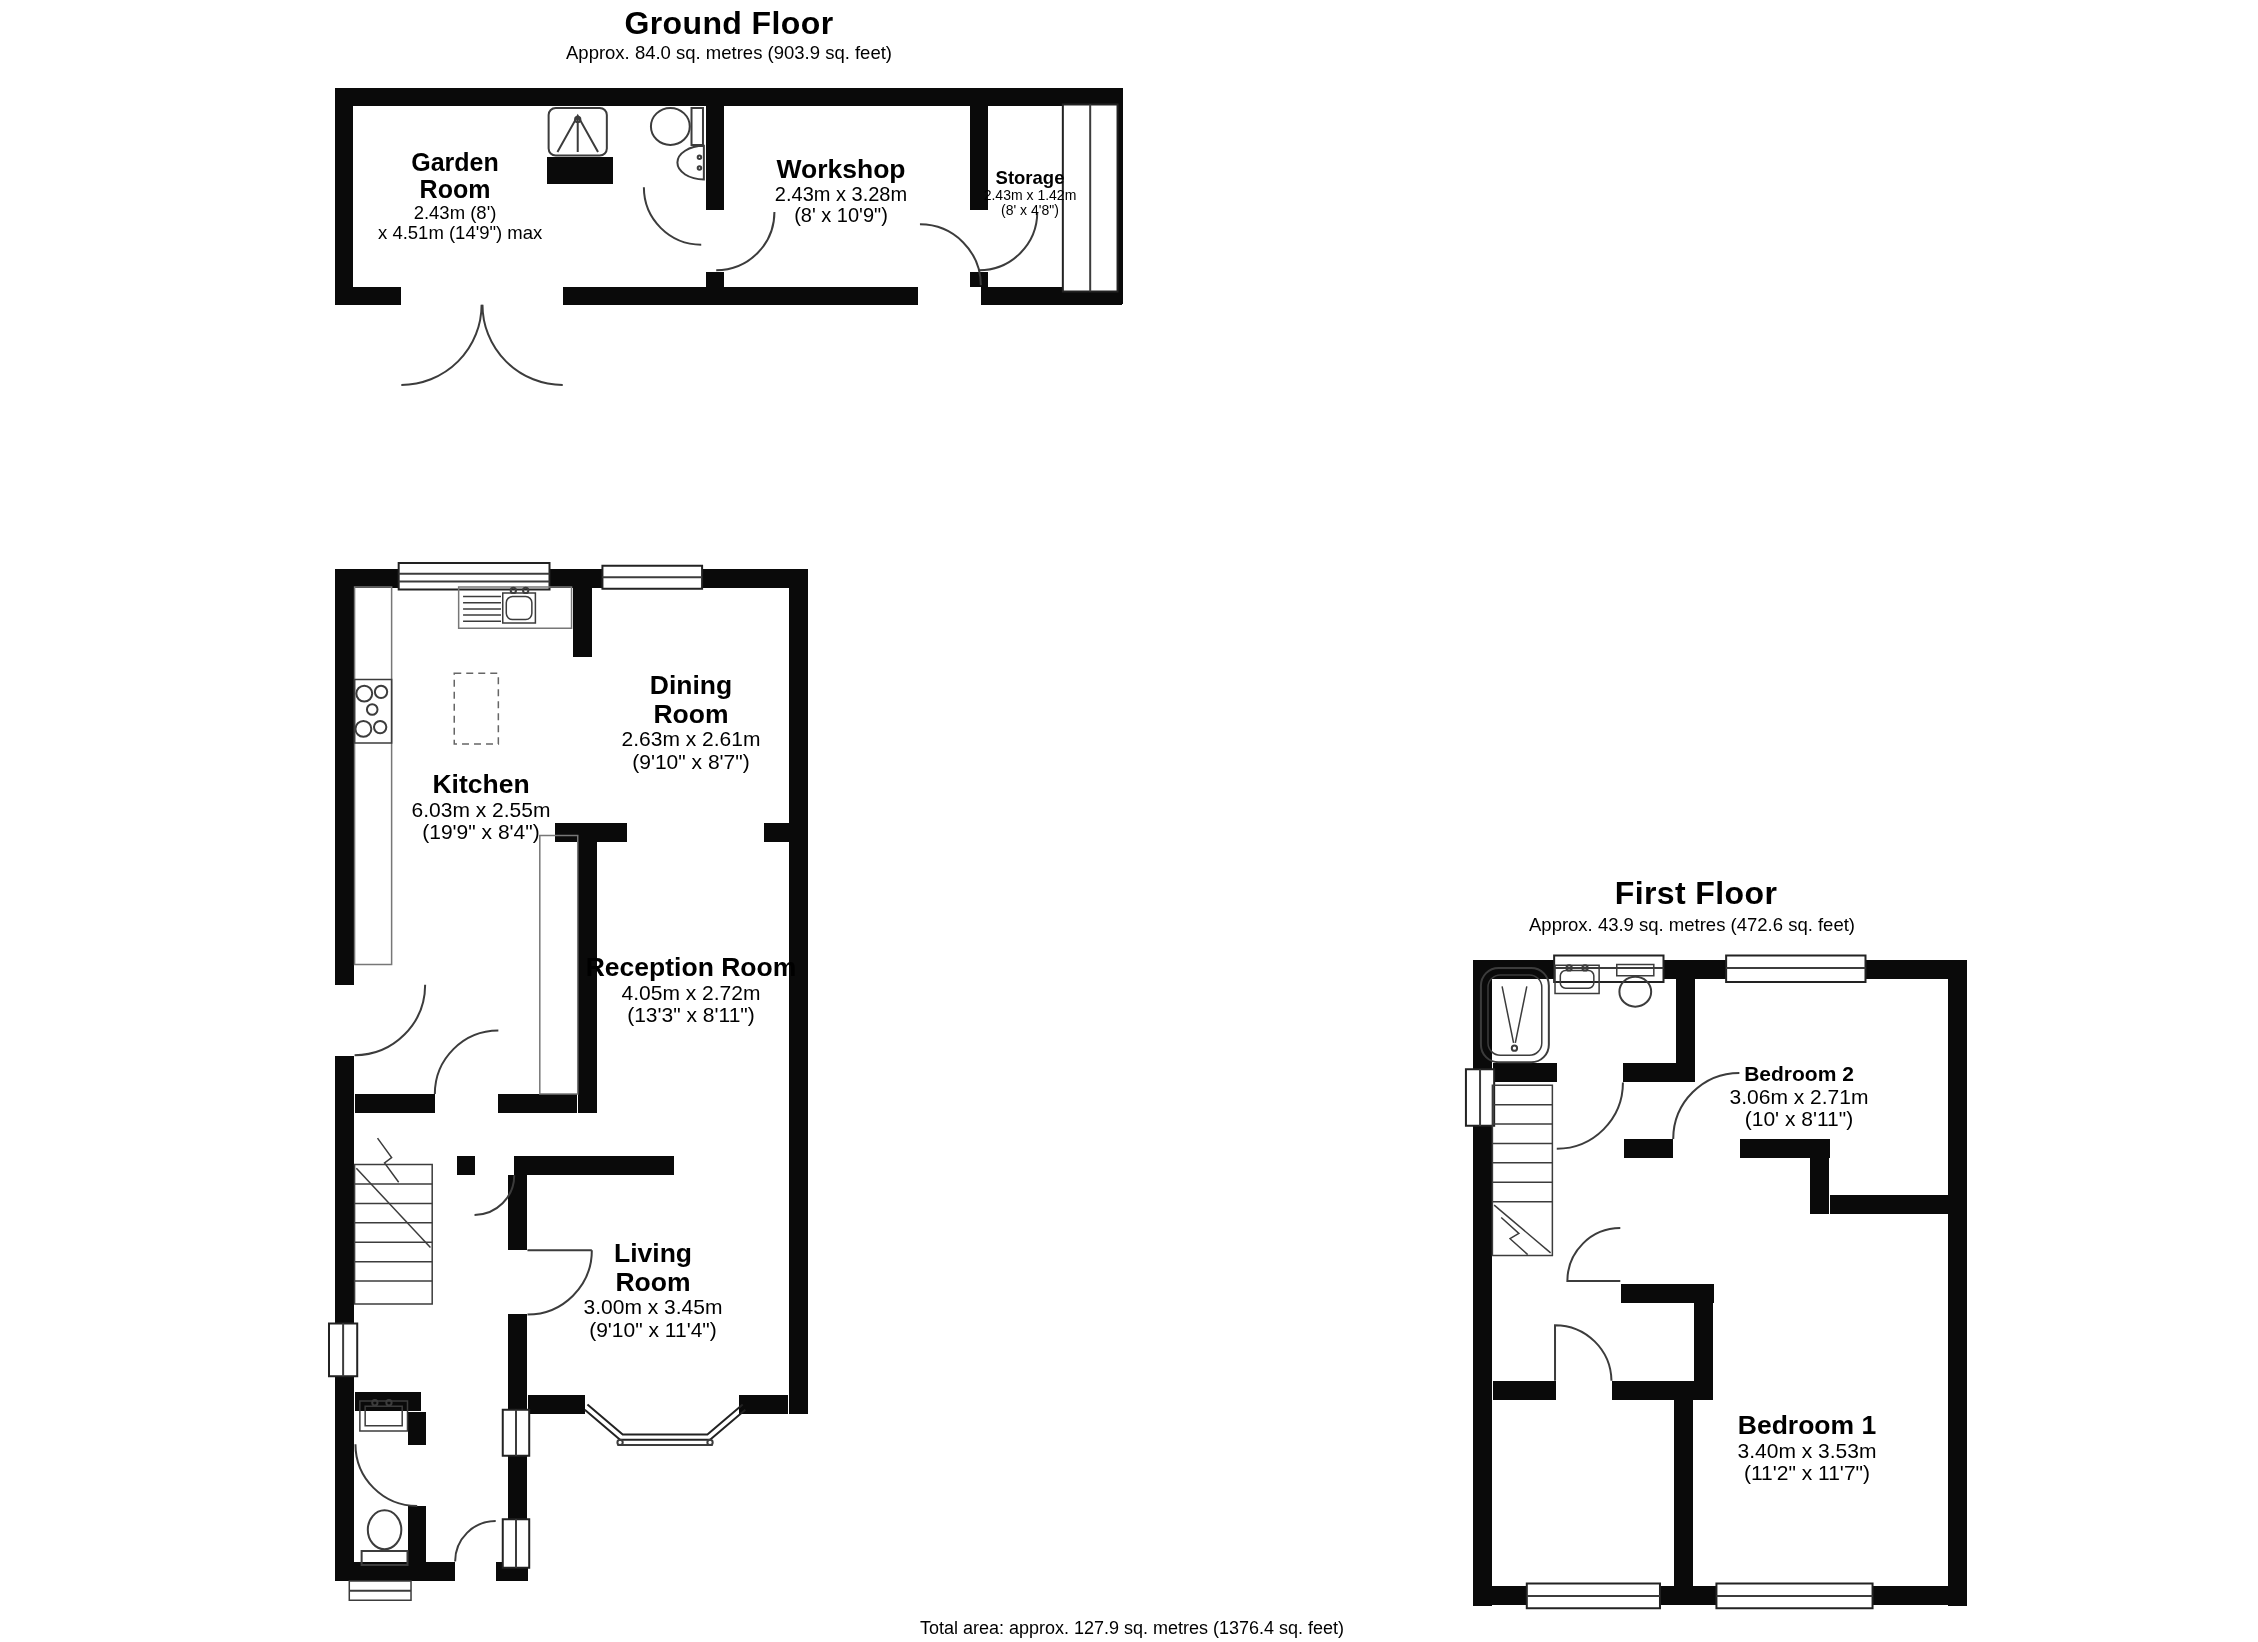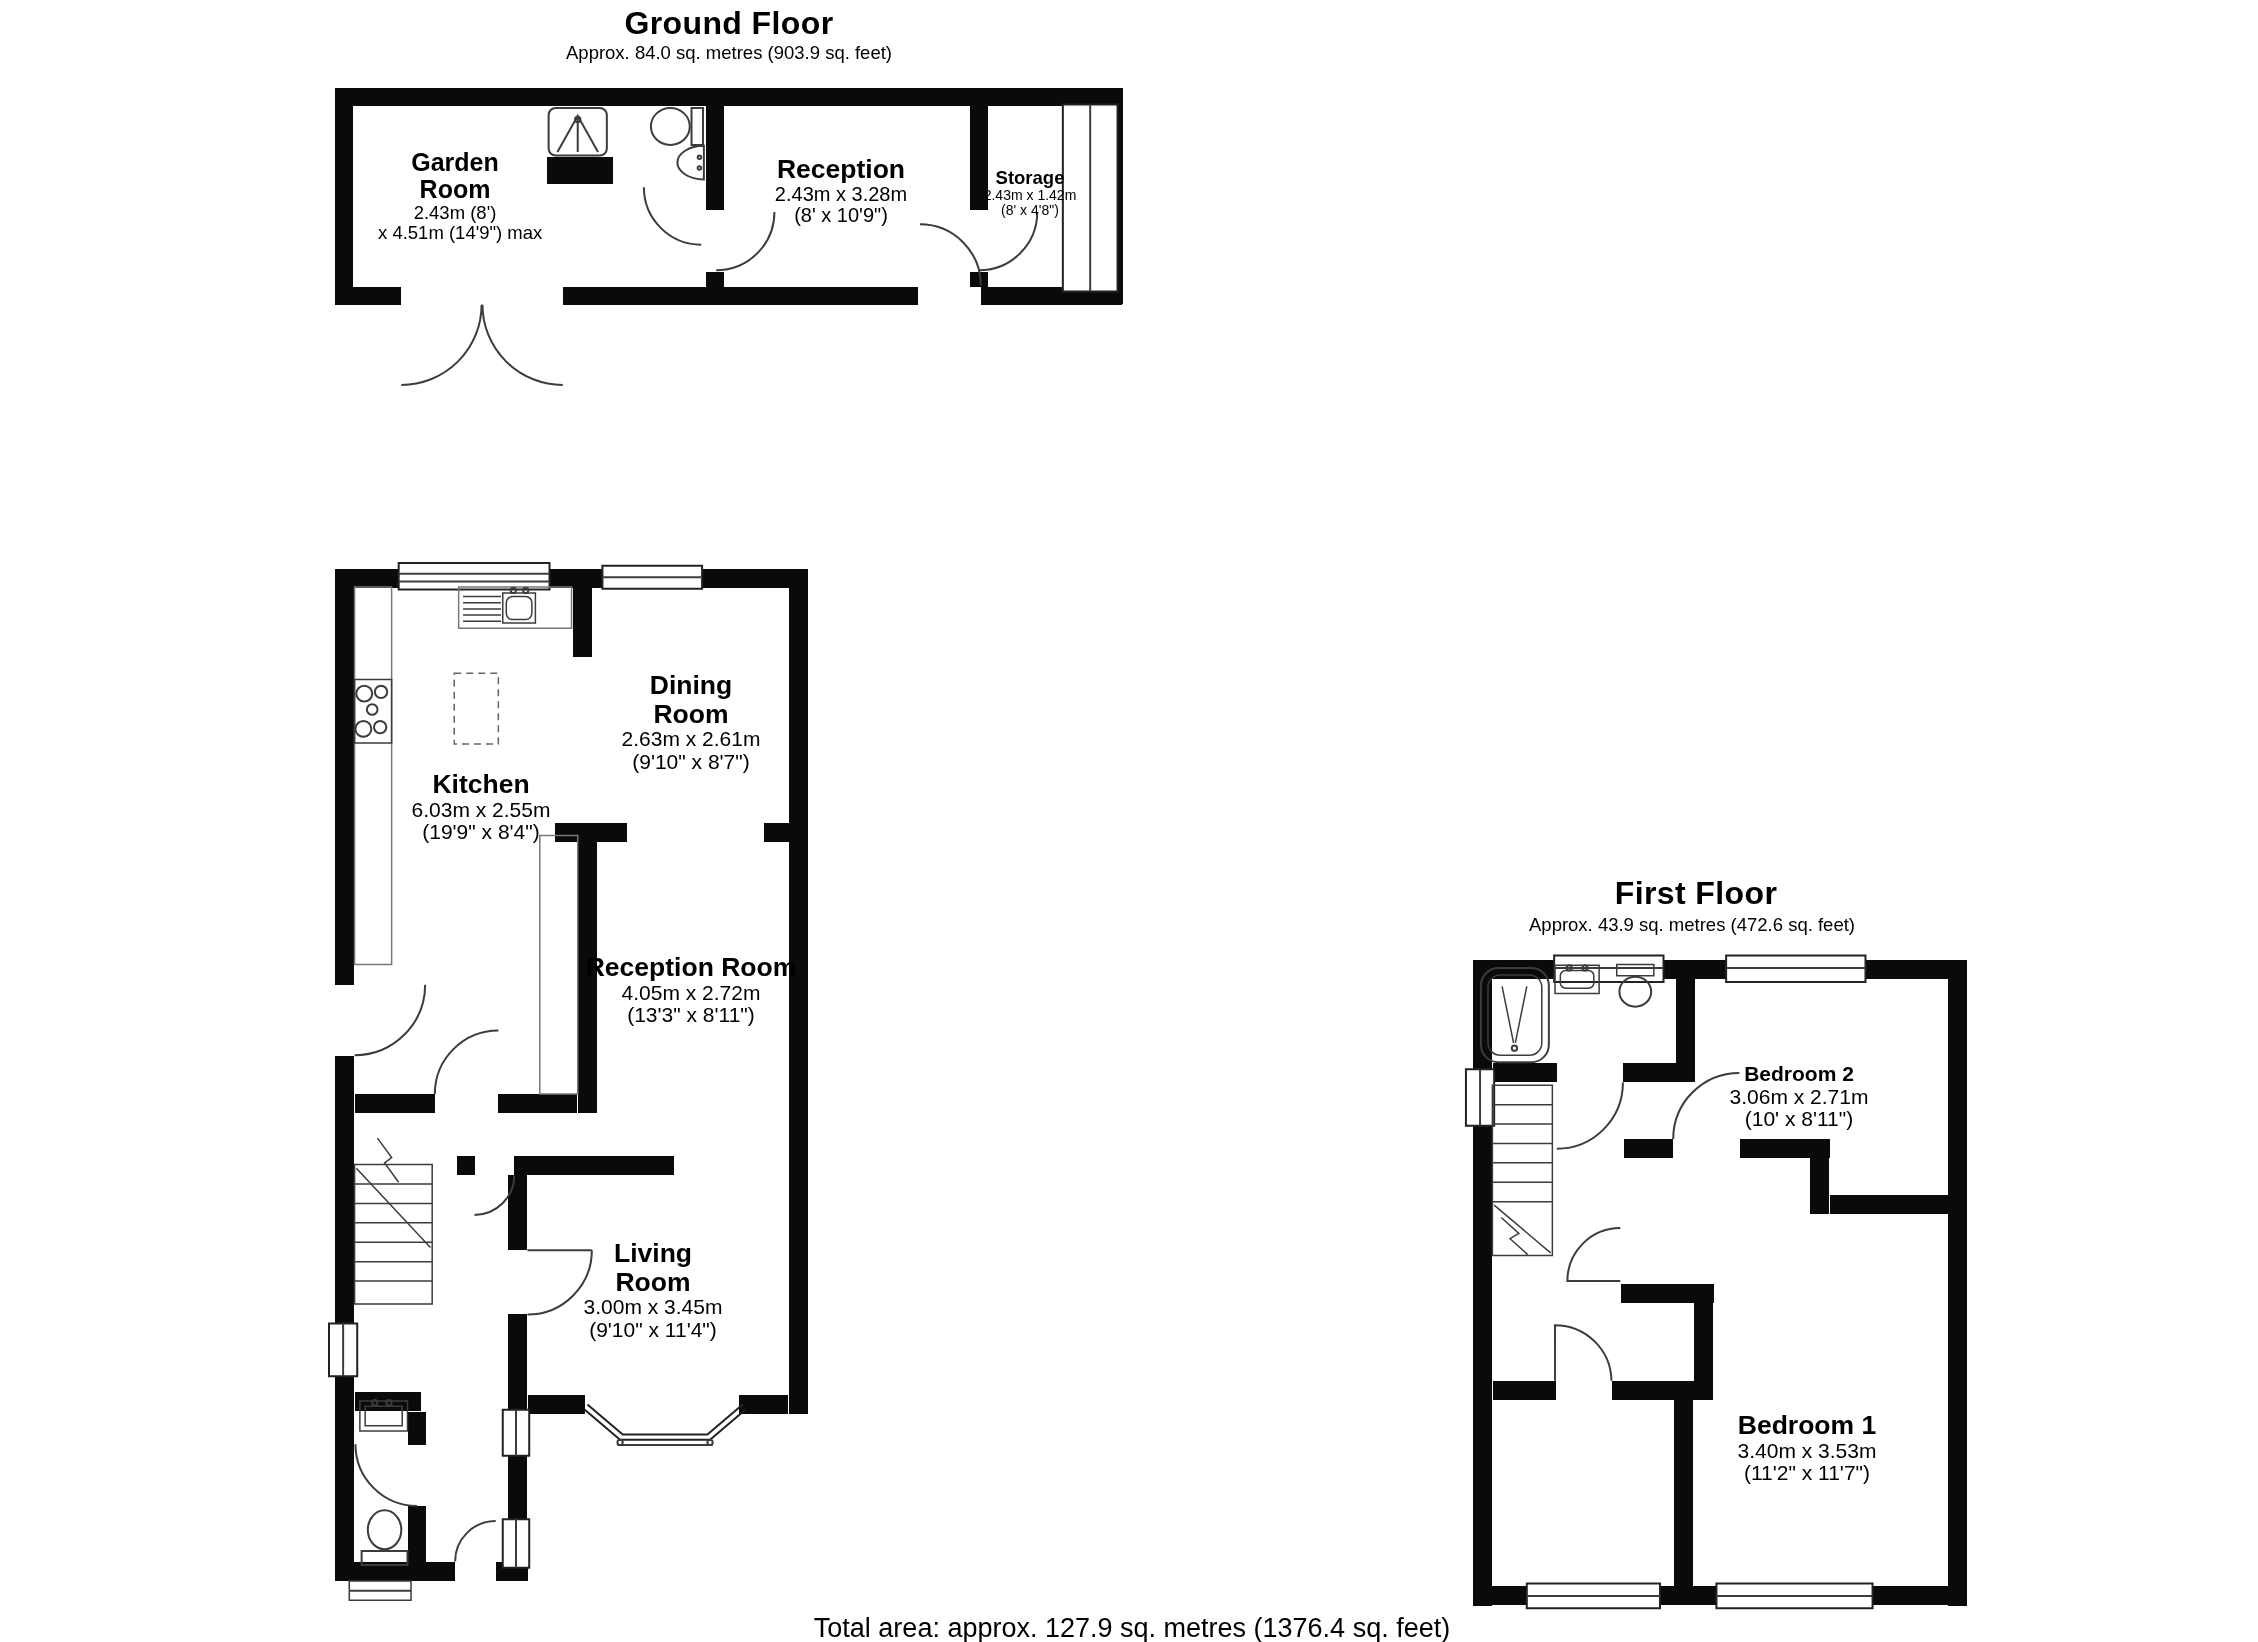--- a/index.html
+++ b/index.html
@@ -17,21 +17,21 @@
 </style>
 </head>
 <body>
 
 <div class="canvas">
 
   <div class="title" style="left:729px;top:23px;font-size:32px">Ground Floor</div>
   <div class="sub" style="left:729px;top:53px;font-size:18.5px">Approx. 84.0 sq. metres (903.9 sq. feet)</div>
   <div class="title" style="left:1696px;top:893px;font-size:32px">First Floor</div>
   <div class="sub" style="left:1692px;top:925px;font-size:18.5px">Approx. 43.9 sq. metres (472.6 sq. feet)</div>
-  <div class="footer" style="left:1132px;top:1628px;font-size:27px">Total area: approx. 127.9 sq. metres (1376.4 sq. feet)</div>
+  <div class="footer" style="left:1132px;top:1628px;font-size:18px">Total area: approx. 127.9 sq. metres (1376.4 sq. feet)</div>
 
   <i class="w" style="left:335px;top:88px;width:787px;height:17.6px"></i>
   <i class="w" style="left:335px;top:287px;width:66px;height:17.6px"></i>
   <i class="w" style="left:563px;top:287px;width:355px;height:17.6px"></i>
   <i class="w" style="left:981px;top:287px;width:141px;height:17.6px"></i>
   <i class="w" style="left:335px;top:88px;width:17.6px;height:216px"></i>
   <i class="w" style="left:1105px;top:88px;width:17.6px;height:216px"></i>
   <i class="w" style="left:547px;top:157px;width:66px;height:26.5px"></i>
   <i class="w" style="left:706px;top:106px;width:17.6px;height:104px"></i>
   <i class="w" style="left:706px;top:272px;width:17.6px;height:15px"></i>
@@ -184,21 +184,21 @@
     <path d="M1763,1565 L1763,1502 A64,64 0 0 1 1827,1565"></path>
     <path d="M1837,1452 L1777,1452 A60,60 0 0 1 1837,1392"></path>
   </svg>
 
   <div class="room-label" style="left:455px;top:196px;width:154px">
     <div class="rn" style="font-size:25px">Garden Room</div>
     <div class="rd" style="font-size:18.5px">2.43m (8')</div>
     <div class="rd" style="font-size:18.5px;white-space:nowrap">x 4.51m (14'9") max</div>
   </div>
   <div class="room-label" style="left:841px;top:191px;width:229px">
-    <div class="rn" style="font-size:26.5px">Reception</div>
+    <div class="rn" style="font-size:26.5px">Workshop</div>
     <div class="rd" style="font-size:20px">2.43m x 3.28m</div>
     <div class="rd" style="font-size:20px">(8' x 10'9")</div>
   </div>
   <div class="room-label" style="left:1030px;top:193px;width:176px">
     <div class="rn" style="font-size:18.5px">Storage</div>
     <div class="rd" style="font-size:14px">2.43m x 1.42m</div>
     <div class="rd" style="font-size:14px">(8' x 4'8")</div>
   </div>
   <div class="room-label" style="left:481px;top:807px;width:212px">
     <div class="rn" style="font-size:26.5px">Kitchen</div>

